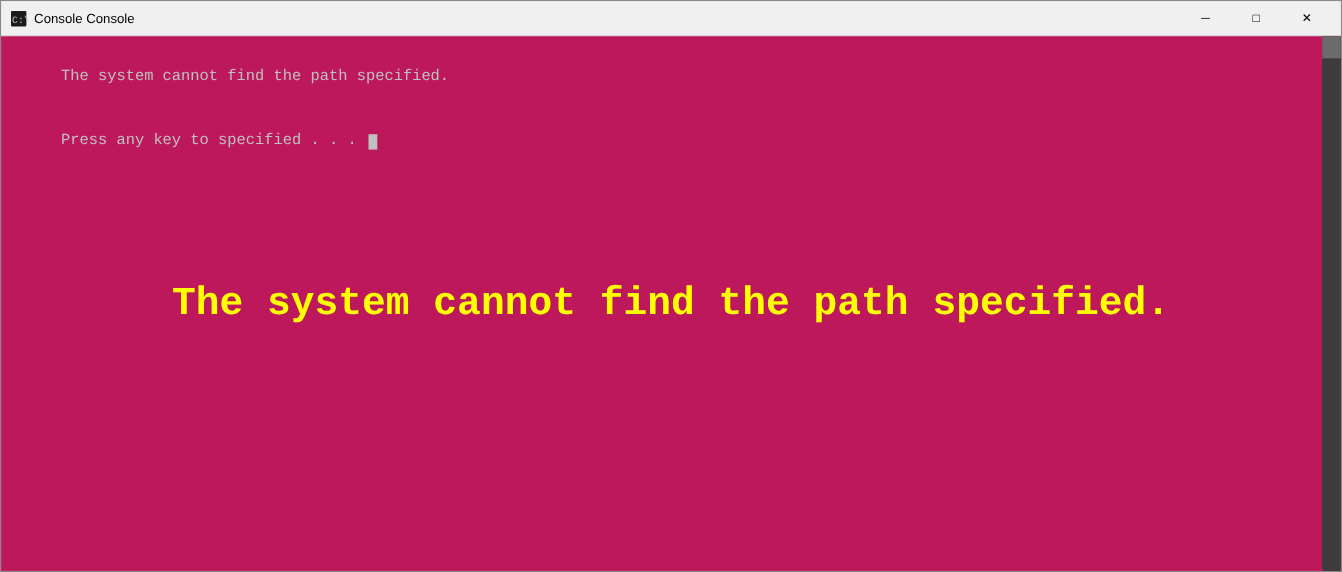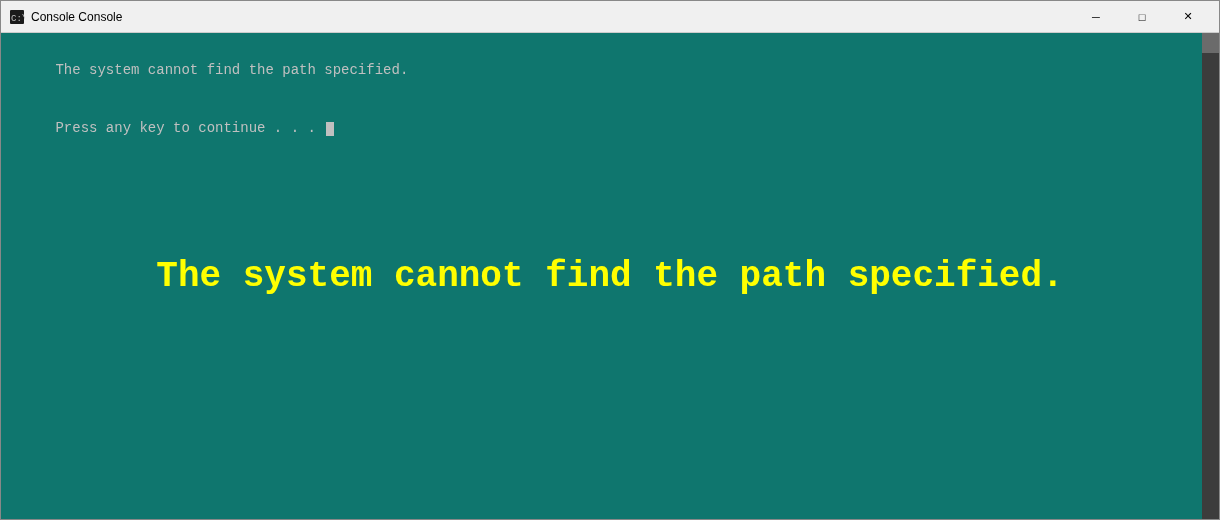--- a/index.html
+++ b/index.html
@@ -70,21 +70,21 @@
       justify-content: center;
       background: transparent;
       border: none;
       cursor: pointer;
       font-size: 11px;
       color: #000;
     }
 
     .console-body {
       flex: 1;
-      background: #0f766e;
+      background: #be185d;
       position: relative;
       overflow: hidden;
       text-decoration: underline;
     }
 
     .console-text-top {
       position: absolute;
       top: 8px;
       left: 4px;
       font-family: 'Courier New', Consolas, monospace;
@@ -153,21 +153,21 @@
       <button class="titlebar-btn">□</button>
       <button class="titlebar-btn close">✕</button>
     </div>
   </div>
 
   <div class="console-body">
 
     <div class="console-text-top">
       <span>The system cannot find the path specified.</span>
       <br>
-      <span>Press any key to continue . . . </span><span class="cursor"></span>
+      <span>Press any key to specified . . . </span><span class="cursor"></span>
     </div>
 
     <div class="console-big-text">The system cannot find the path specified.</div>
 
     <div class="scrollbar">
       <div class="scrollbar-thumb"></div>
     </div>
   </div>
 </div>
 

